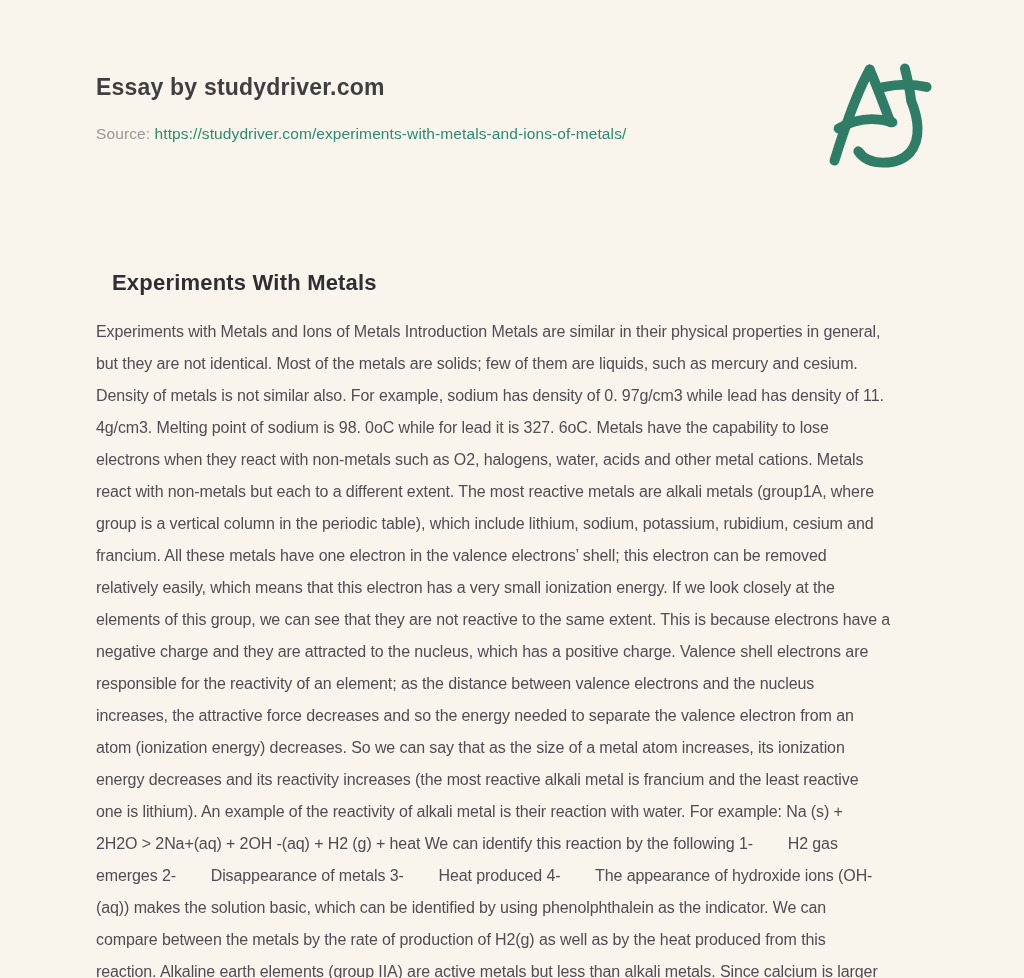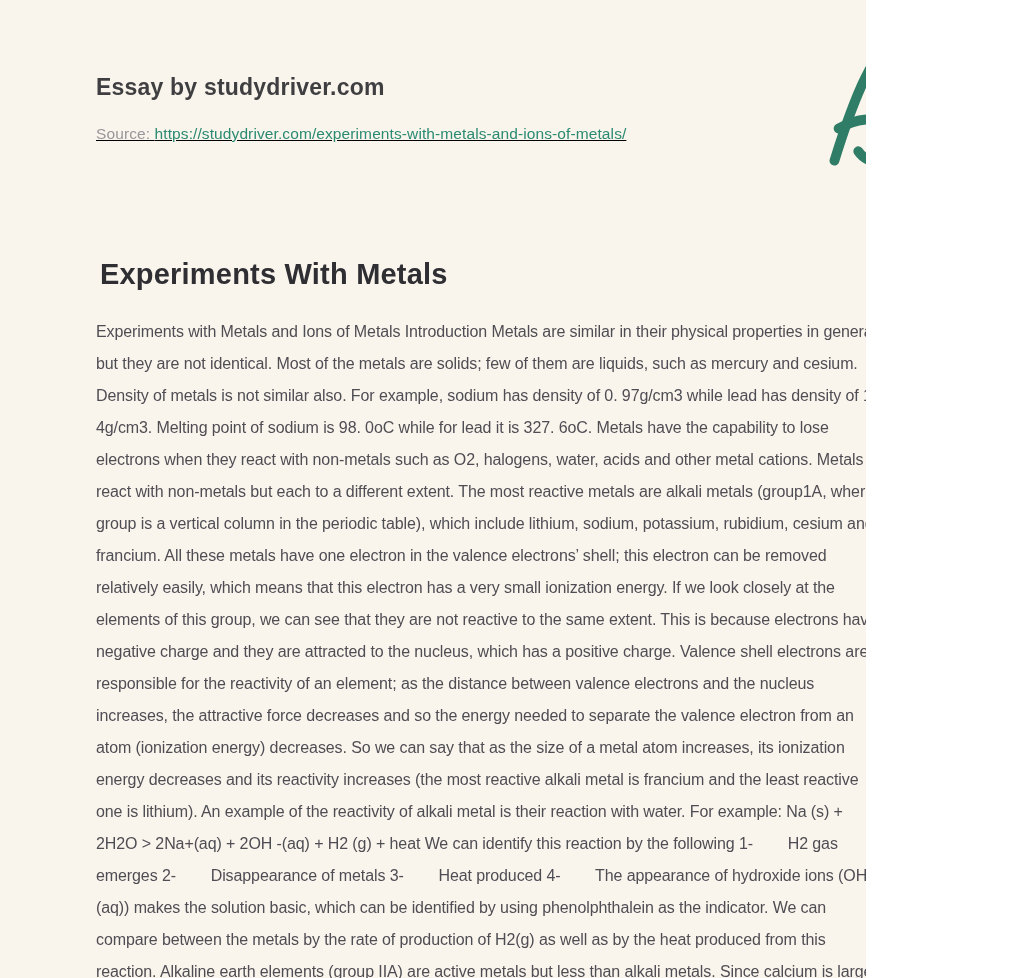--- a/index.html
+++ b/index.html
@@ -1,21 +1,21 @@
 <!DOCTYPE html>
 <html style="--bg: #faf5ec; --heading: #3f3e41; --muted: #97969a; --link: #2a8a72; --brand: #2f7d66; --title: #2f2e33; --body: #4f4d54;"><head>
 <meta charset="utf-8">
 <style>
   html, body {
     margin: 0;
     padding: 0;
   }
   .page {
     position: relative;
-    width: 866px;
+    width: 1024px;
     height: 978px;
     background: var(--bg, #faf5ec);
     overflow: hidden;
     font-family: "Liberation Sans", sans-serif;
   }
   .header-title {
     position: absolute;
     left: 96px;
     top: 74px;
     font-size: 23px;
@@ -23,21 +23,20 @@
     letter-spacing: 0.2px;
     color: var(--heading, #3f3e41);
   }
   .source-row {
     position: absolute;
     left: 96px;
     top: 125px;
     font-size: 15.5px;
     letter-spacing: 0.1px;
     white-space: nowrap;
-    text-decoration: underline;
   }
   .source-label {
     color: var(--muted, #97969a);
   }
   .source-url {
     color: var(--link, #2a8a72);
     text-decoration: none;
     cursor: pointer;
   }
   .logo {
@@ -51,22 +50,22 @@
     fill: none;
     stroke: var(--brand, #2f7d66);
     stroke-width: 9.5;
     stroke-linecap: round;
     stroke-linejoin: round;
   }
   .article-title {
     position: absolute;
     left: 96px;
     top: 254px;
-    margin: 4px;
-    font-size: 29px;
+    margin: 16px;
+    font-size: 22px;
     font-weight: 700;
     letter-spacing: 0.2px;
     color: var(--title, #2f2e33);
   }
   .article-body {
     position: absolute;
     left: 96px;
     top: 316px;
     width: 900px;
     font-size: 16px;

